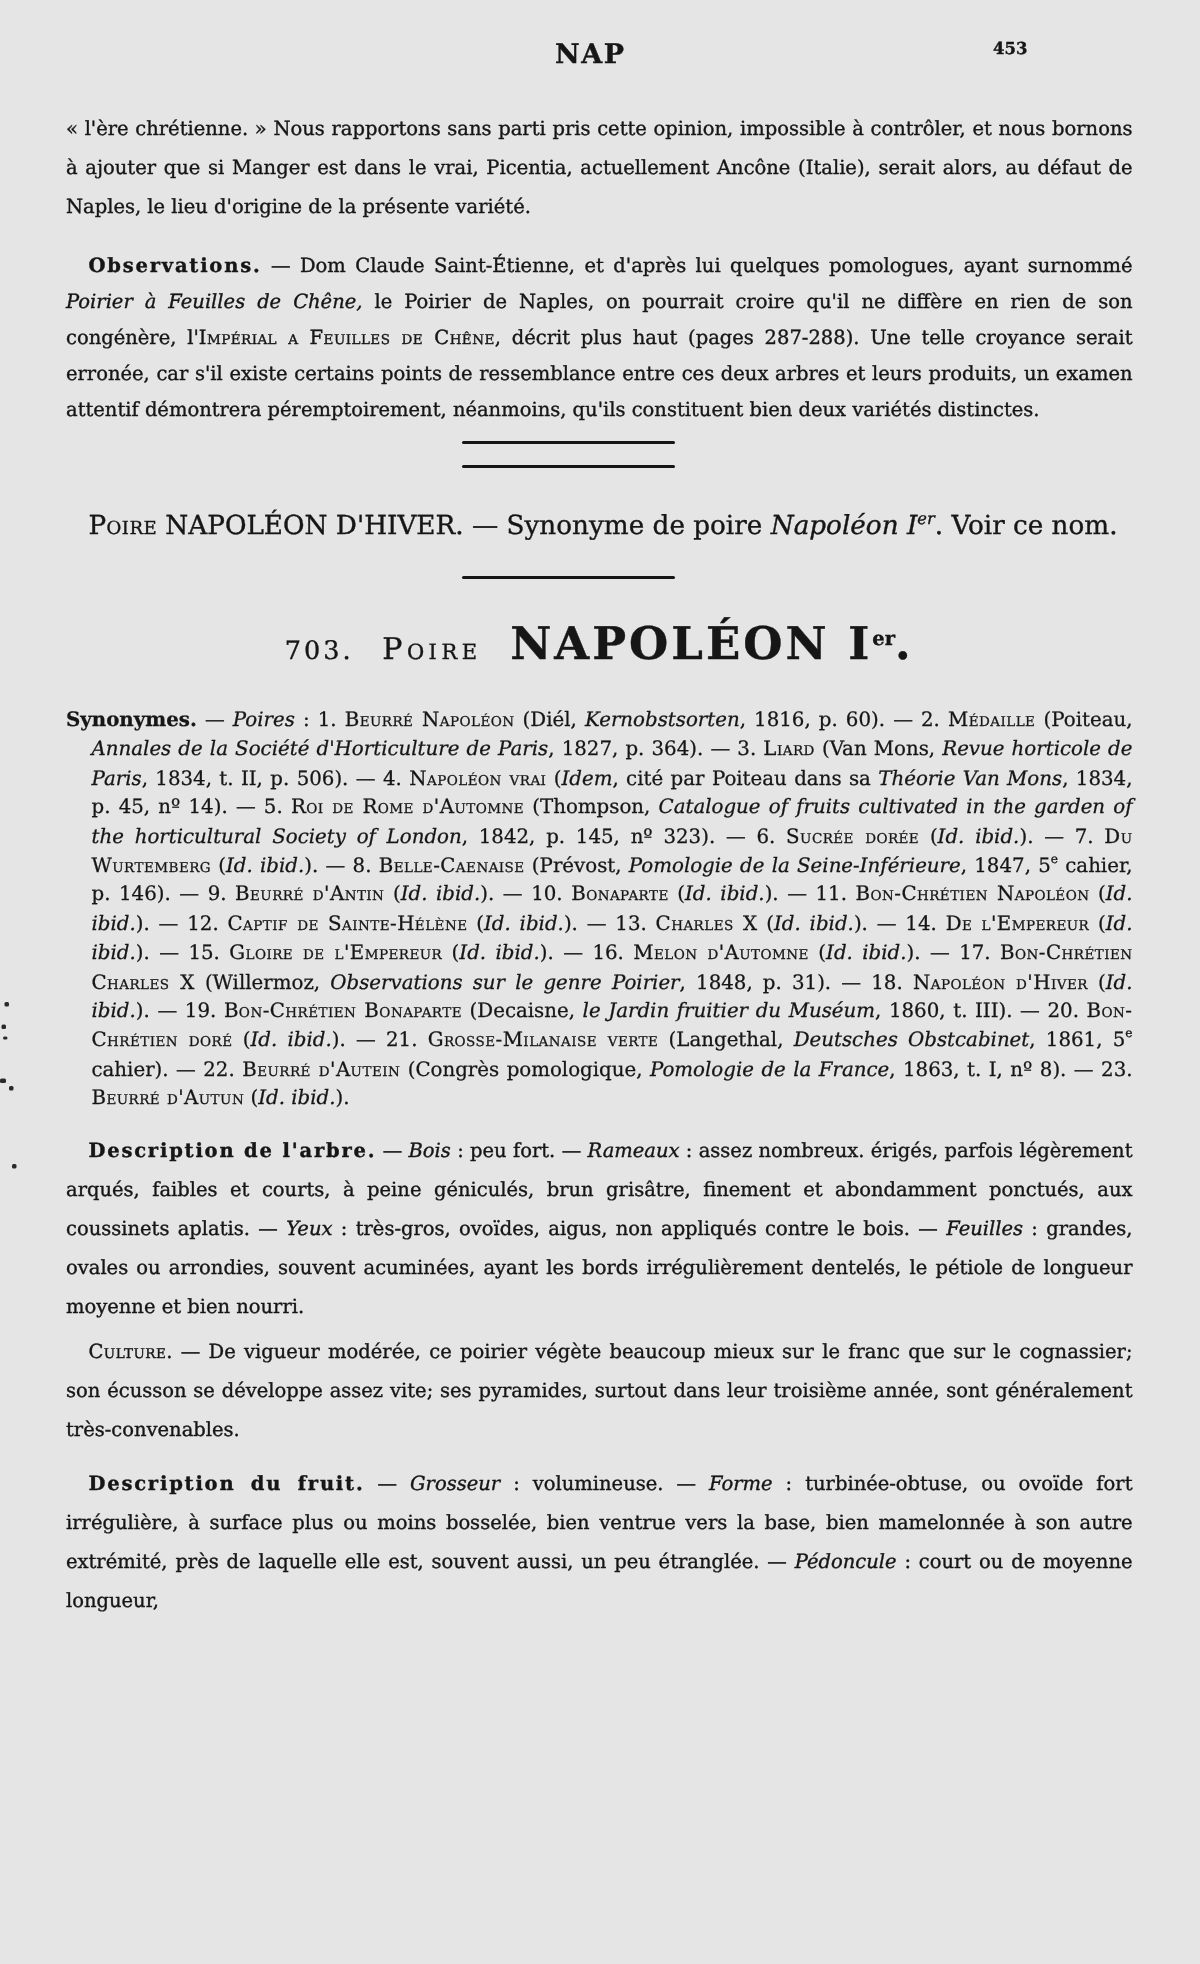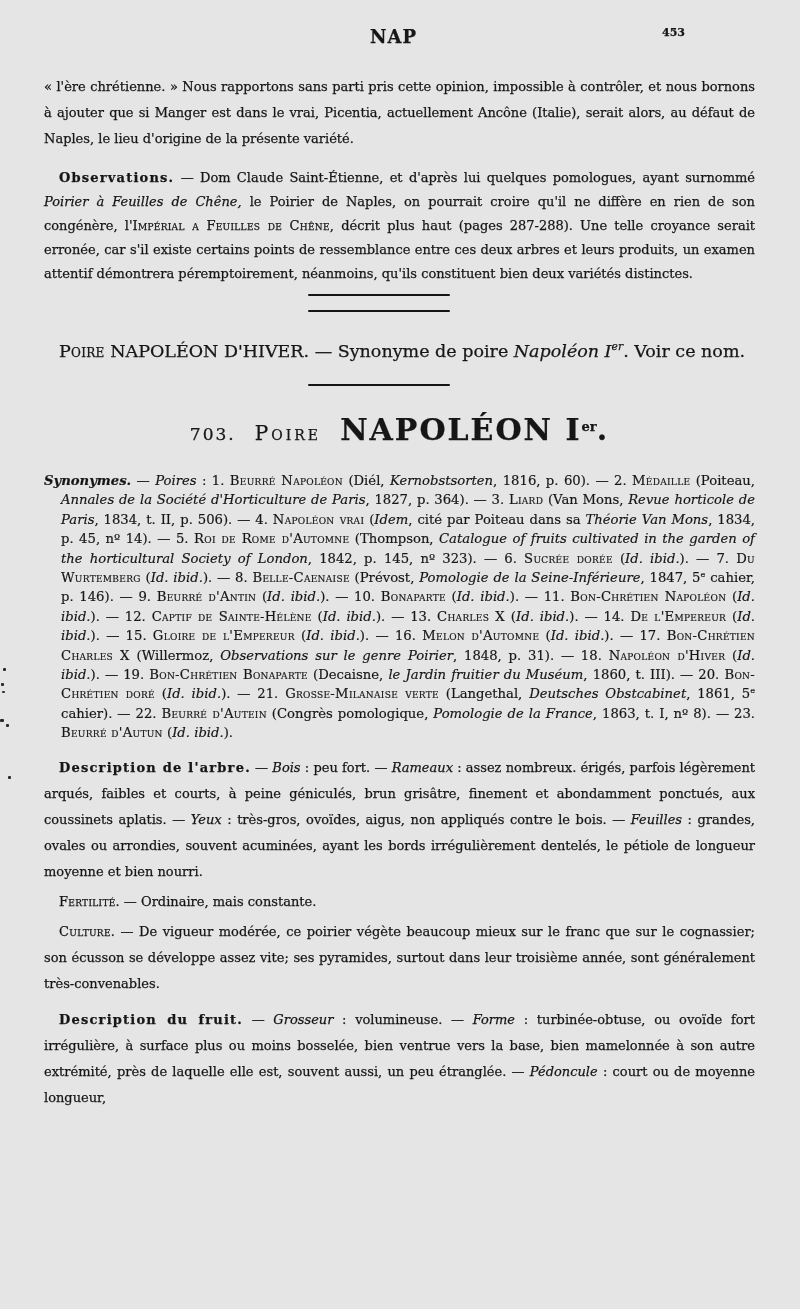--- a/index.html
+++ b/index.html
@@ -100,21 +100,21 @@
     padding-left: 17px;
     text-indent: -17px;
     -webkit-text-stroke: 0.18px currentColor;
   }
   .p-arbre { margin-top: 12px; }
   .p-fert  { margin-top: 4px; }
   .p-cult  { margin-top: 4px; }
   .p-fruit { margin-top: 10px; }
   
   .i   { font-style: italic; }
-  .b   { font-weight: bold; font-style: italic; }
+  .b   { font-weight: bold; }
   .bsp { font-weight: bold; letter-spacing: 1.2px; }
   .sc  { font-variant: small-caps; letter-spacing: 0.3px; }
   .sup { vertical-align: super; font-size: 0.62em; line-height: 0; }
   .i.sup { font-style: italic; }
   
   .artifact {
     position: absolute;
     background: #2a2a2a;
     border-radius: 1px;
   }
@@ -145,21 +145,20 @@
   <div class="heading">
     <span class="h-num">703.</span>
     <span class="h-poire">Poire</span>
     <span class="h-name">NAPOLÉON </span><span class="h-name">I</span><span class="h-sup">er</span><span class="h-name">.</span>
   </div>
 
   <p class="syn"><span class="b">Synonymes.</span><span> — </span><span class="i">Poires</span><span> : 1. </span><span class="sc">Beurré Napoléon</span><span> (Diél, </span><span class="i">Kernobstsorten</span><span>, 1816, p. 60). — 2. </span><span class="sc">Médaille</span><span> (Poiteau, </span><span class="i">Annales de la Société d'Horticulture de Paris</span><span>, 1827, p. 364). — 3. </span><span class="sc">Liard</span><span> (Van Mons, </span><span class="i">Revue horticole de Paris</span><span>, 1834, t. II, p. 506). — 4. </span><span class="sc">Napoléon vrai</span><span> (</span><span class="i">Idem</span><span>, cité par Poiteau dans sa </span><span class="i">Théorie Van Mons</span><span>, 1834, p. 45, nº 14). — 5. </span><span class="sc">Roi de Rome d'Automne</span><span> (Thompson, </span><span class="i">Catalogue of fruits cultivated in the garden of the horticultural Society of London</span><span>, 1842, p. 145, nº 323). — 6. </span><span class="sc">Sucrée dorée</span><span> (</span><span class="i">Id. ibid.</span><span>). — 7. </span><span class="sc">Du Wurtemberg</span><span> (</span><span class="i">Id. ibid.</span><span>). — 8. </span><span class="sc">Belle-Caenaise</span><span> (Prévost, </span><span class="i">Pomologie de la Seine-Inférieure</span><span>, 1847, 5</span><span class="sup">e</span><span> cahier, p. 146). — 9. </span><span class="sc">Beurré d'Antin</span><span> (</span><span class="i">Id. ibid.</span><span>). — 10. </span><span class="sc">Bonaparte</span><span> (</span><span class="i">Id. ibid.</span><span>). — 11. </span><span class="sc">Bon-Chrétien Napoléon</span><span> (</span><span class="i">Id. ibid.</span><span>). — 12. </span><span class="sc">Captif de Sainte-Hélène</span><span> (</span><span class="i">Id. ibid.</span><span>). — 13. </span><span class="sc">Charles X</span><span> (</span><span class="i">Id. ibid.</span><span>). — 14. </span><span class="sc">De l'Empereur</span><span> (</span><span class="i">Id. ibid.</span><span>). — 15. </span><span class="sc">Gloire de l'Empereur</span><span> (</span><span class="i">Id. ibid.</span><span>). — 16. </span><span class="sc">Melon d'Automne</span><span> (</span><span class="i">Id. ibid.</span><span>). — 17. </span><span class="sc">Bon-Chrétien Charles X</span><span> (Willermoz, </span><span class="i">Observations sur le genre Poirier</span><span>, 1848, p. 31). — 18. </span><span class="sc">Napoléon d'Hiver</span><span> (</span><span class="i">Id. ibid.</span><span>). — 19. </span><span class="sc">Bon-Chrétien Bonaparte</span><span> (Decaisne, </span><span class="i">le Jardin fruitier du Muséum</span><span>, 1860, t. III). — 20. </span><span class="sc">Bon-Chrétien doré</span><span> (</span><span class="i">Id. ibid.</span><span>). — 21. </span><span class="sc">Grosse-Milanaise verte</span><span> (Langethal, </span><span class="i">Deutsches Obstcabinet</span><span>, 1861, 5</span><span class="sup">e</span><span> cahier). — 22. </span><span class="sc">Beurré d'Autein</span><span> (Congrès pomologique, </span><span class="i">Pomologie de la France</span><span>, 1863, t. I, nº 8). — 23. </span><span class="sc">Beurré d'Autun</span><span> (</span><span class="i">Id. ibid.</span><span>).</span></p>
 
   <p class="body-text indent p-arbre"><span class="bsp">Description de l'arbre.</span><span> — </span><span class="i">Bois</span><span> : peu fort. — </span><span class="i">Rameaux</span><span> : assez nombreux. érigés, parfois légèrement arqués, faibles et courts, à peine géniculés, brun grisâtre, finement et abondamment ponctués, aux coussinets aplatis. — </span><span class="i">Yeux</span><span> : très-gros, ovoïdes, aigus, non appliqués contre le bois. — </span><span class="i">Feuilles</span><span> : grandes, ovales ou arrondies, souvent acuminées, ayant les bords irrégulièrement dentelés, le pétiole de longueur moyenne et bien nourri.</span></p>
 
-  <p class="body-text indent p-fert"><span class="sc">Fertilité</span><span>. — Ordinaire, mais constante.</span></p>
 
   <p class="body-text indent p-cult"><span class="sc">Culture</span><span>. — De vigueur modérée, ce poirier végète beaucoup mieux sur le franc que sur le cognassier; son écusson se développe assez vite; ses pyramides, surtout dans leur troisième année, sont généralement très-convenables.</span></p>
 
   <p class="body-text indent p-fruit"><span class="bsp">Description du fruit.</span><span> — </span><span class="i">Grosseur</span><span> : volumineuse. — </span><span class="i">Forme</span><span> : turbinée-obtuse, ou ovoïde fort irrégulière, à surface plus ou moins bosselée, bien ventrue vers la base, bien mamelonnée à son autre extrémité, près de laquelle elle est, souvent aussi, un peu étranglée. — </span><span class="i">Pédoncule</span><span> : court ou de moyenne longueur,</span></p>
 
   <div class="artifact" style="left:3px; top:668px; width:3px; height:3px;"></div>
   <div class="artifact" style="left:1px; top:683px; width:3px; height:3px;"></div>
   <div class="artifact" style="left:2px; top:691px; width:3px; height:2px;"></div>
   <div class="artifact" style="left:0px; top:719px; width:4px; height:3px;"></div>
   <div class="artifact" style="left:6px; top:724px; width:3px; height:3px;"></div>

